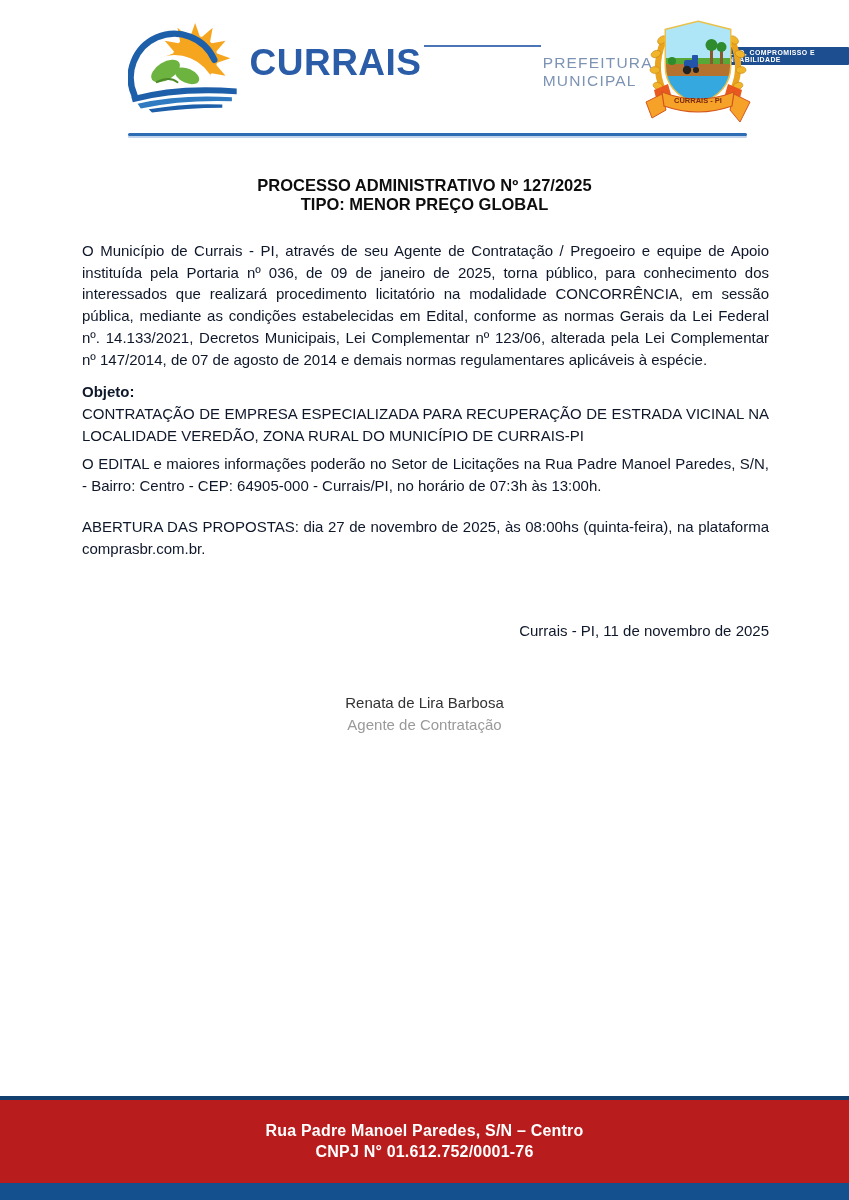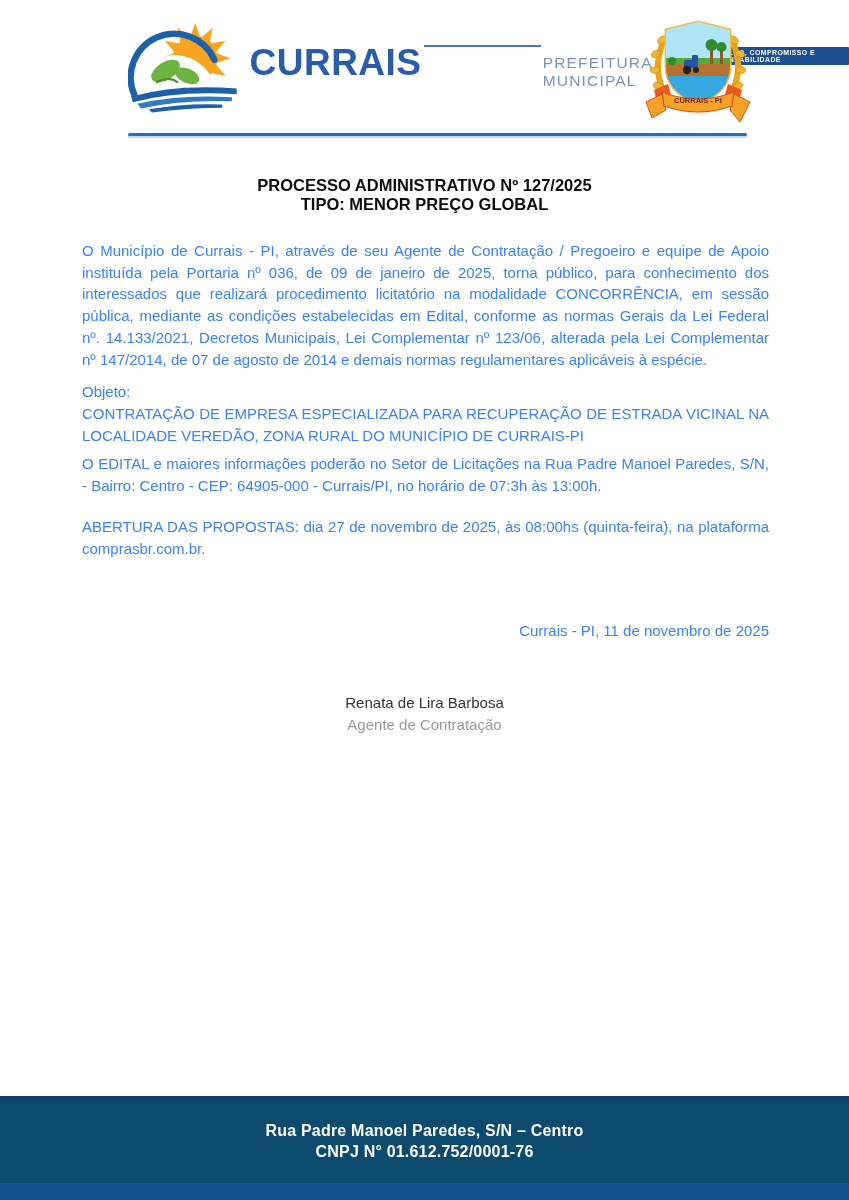--- a/index.html
+++ b/index.html
@@ -43,44 +43,44 @@
   }
   
   .doc-title {
     position: absolute; left: 0; top: 176px; width: 849px;
     text-align: center; font-weight: bold; color: #0d0d0d;
     font-size: 16.5px; line-height: 19px;
   }
   
   .body-text {
     position: absolute; left: 82px; width: 687px;
-    font-size: 15px; line-height: 21.7px; color: #3b82f6;
+    font-size: 15px; line-height: 21.7px; color: #0f172a;
     text-align: justify;
   }
   .p1       { top: 240px; }
-  .objeto-label { top: 381px; text-align: left; }
+  .objeto-label { top: 381px; text-align: left; font-weight: bold; }
   .objeto-text  { top: 403px; }
   .edital   { top: 453px; }
   .abertura { top: 516px; }
   .dateline { top: 620px; text-align: right; }
   
   .signature {
     position: absolute; left: 0; top: 692px; width: 849px;
     text-align: center; font-size: 15px; line-height: 21.5px;
   }
   .signature .sig-rule { color: #444; letter-spacing: 0.5px; }
   .signature .sig-name { color: #333; }
   .signature .sig-role { color: #9a9a9a; }
   
   .footer {
     position: absolute; left: 0; top: 1096px; width: 849px; height: 104px;
   }
   .footer .footer-topline { height: 4px; background: #123f6e; }
   .footer .footer-main {
-    height: 83px; background: #0c4a6e;
+    height: 83px; background: #b91c1c;
     display: flex; flex-direction: column; justify-content: center; align-items: center;
     gap: 0;
   }
   .footer .footer-main div {
     color: #ffffff; font-weight: bold; font-size: 16px; line-height: 20.5px;
     letter-spacing: 0.2px; text-align: center;
   }
   .footer .footer-strip { height: 17px; background: #15508e; }
 </style>
 </head>

